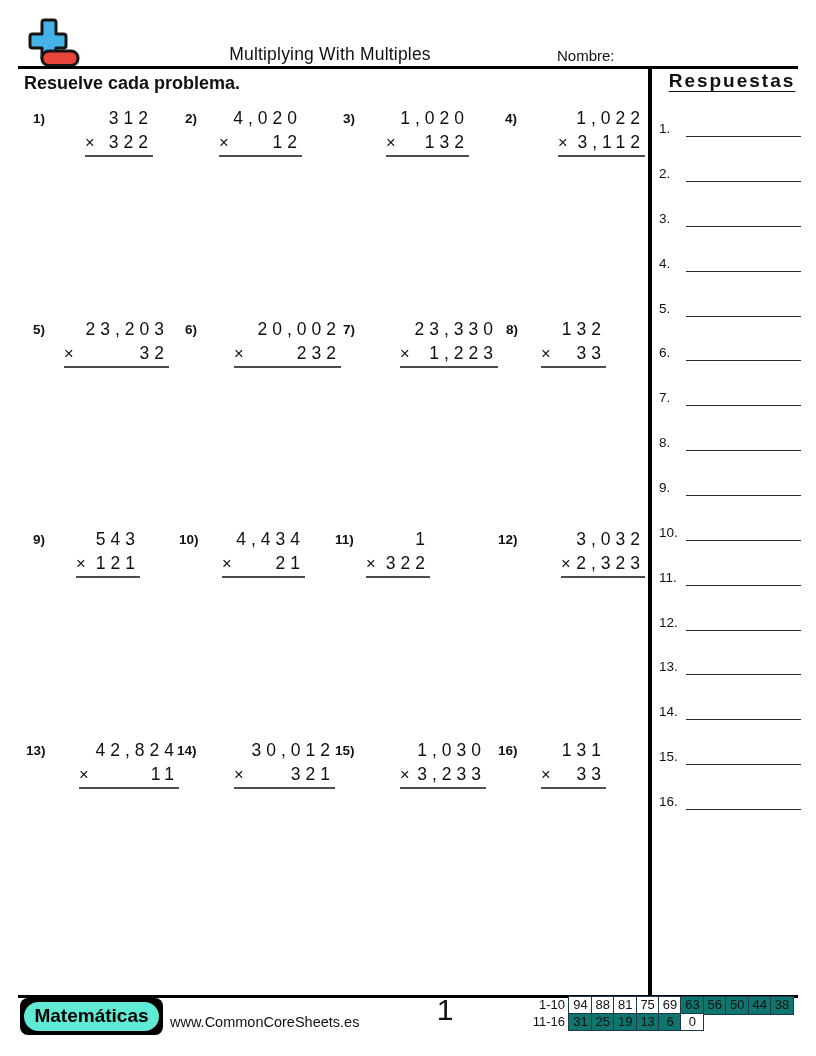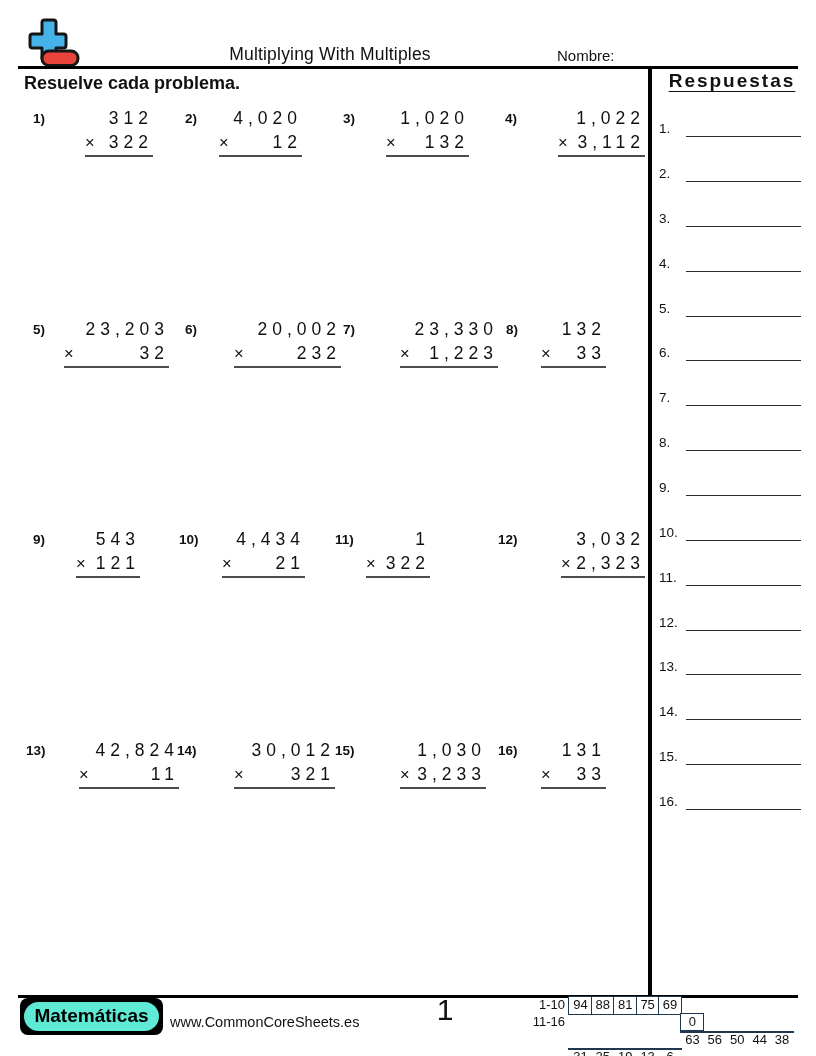--- a/index.html
+++ b/index.html
@@ -34,21 +34,21 @@
   .brand-pill { background:#5eead4; border-radius:15px; padding:3px 10px 4px 10px; font-size:19px; font-weight:bold; color:#000; }
   .website { position:absolute; left:170px; top:1014px; font-size:14.5px; }
   .page-number { position:absolute; left:400px; top:993px; width:90px; text-align:center; font-size:30px; }
 
   .score { position:absolute; left:520px; top:996px; font-size:13px; }
   .score-row { display:flex; height:18.5px; }
   .score-row + .score-row { margin-top:-1.6px; }
   .score-label { flex:none; width:50px; text-align:right; padding-right:5px; line-height:18.5px; }
   .score-cell { flex:none; width:24px; border:1.6px solid #1F3850; margin-left:-1.6px; background:#fff; text-align:center; line-height:15.5px; }
   .score-cell:first-of-type { margin-left:0; }
-  .score-cell.hl { background:#eab308;margin-top:35px; }
+  .score-cell.hl { background:#0f766e; }
 </style>
 </head>
 <body>
 
 <div class="page">
 
   <svg class="logo-svg" width="54" height="50" viewBox="0 0 54 50">
     <path d="M16.5 2 H25.5 Q28 2 28 4.5 V16 H35.5 Q38 16 38 18.5 V27.5 Q38 30 35.5 30 H28 V39.5 Q28 42 25.5 42 H16.5 Q14 42 14 39.5 V30 H4.5 Q2 30 2 27.5 V18.5 Q2 16 4.5 16 H14 V4.5 Q14 2 16.5 2 Z" fill="#45B2E8" stroke="#151515" stroke-width="3" stroke-linejoin="round"></path>
     <rect x="14" y="33" width="36" height="14.5" rx="7" fill="#E8443C" stroke="#151515" stroke-width="3"></rect>
   </svg>

